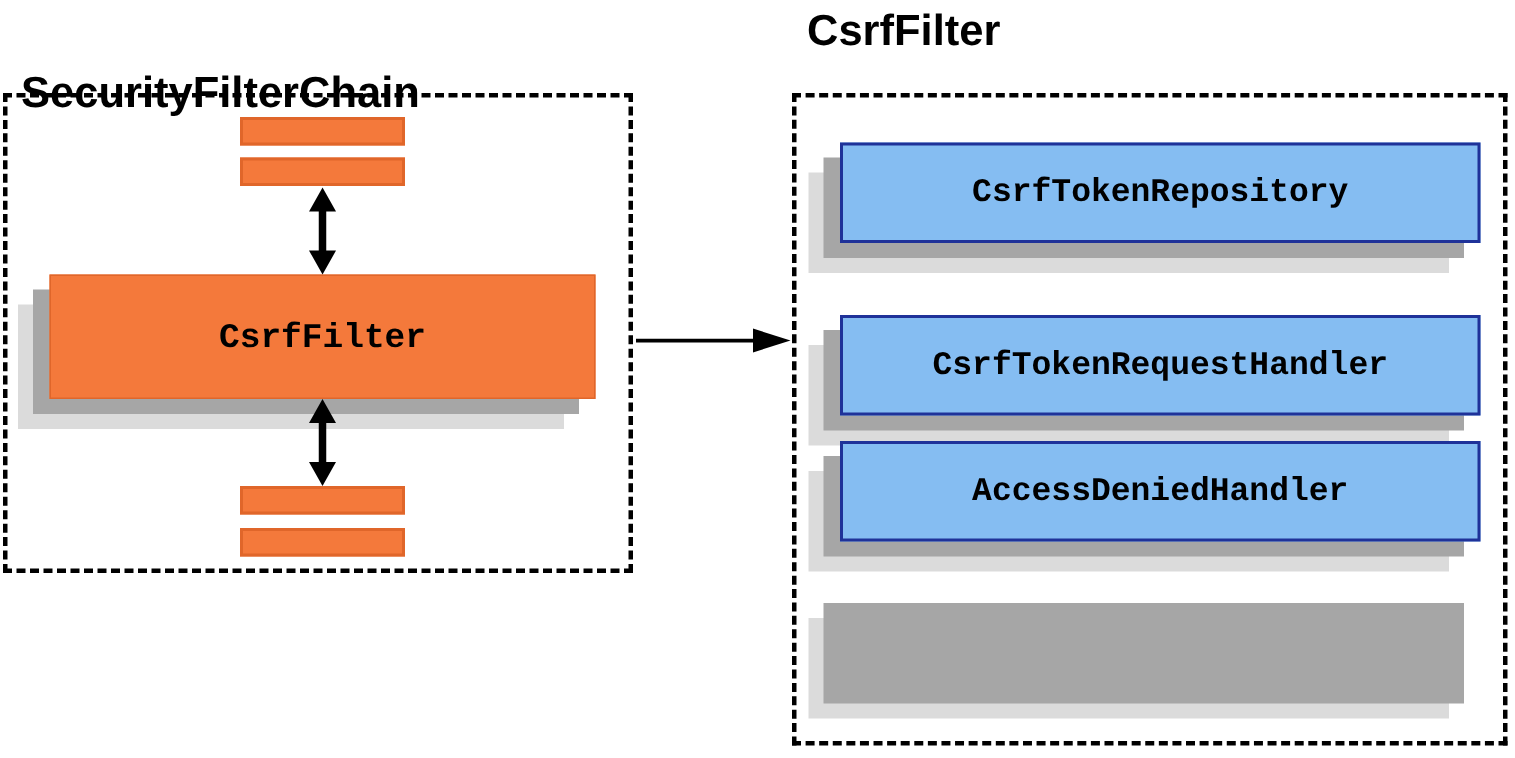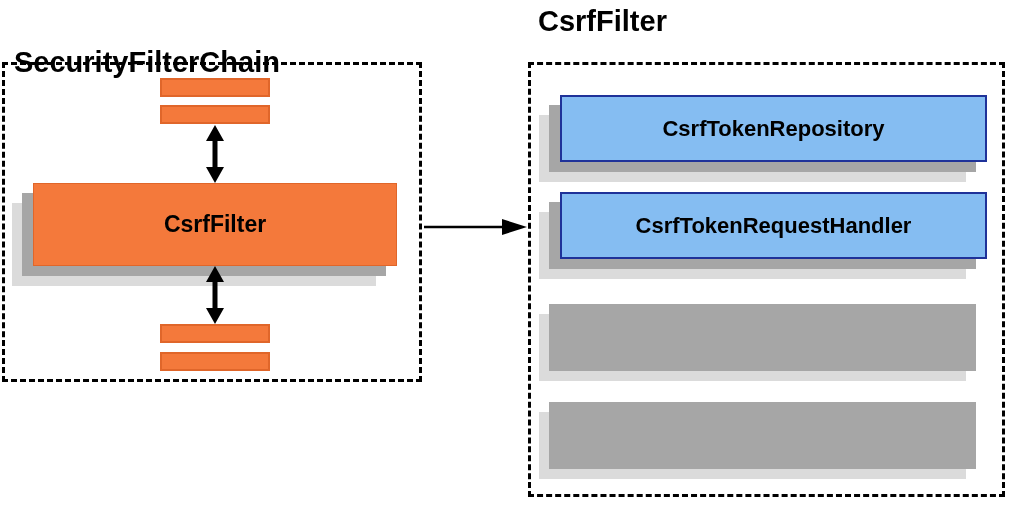--- a/index.html
+++ b/index.html
@@ -38,21 +38,21 @@
   }
   .dashed-left{left:2px;top:62px;width:420px;height:320px;}
   .dashed-right{left:528px;top:62px;width:477px;height:435px;}
   .bar{
     position:absolute;
     left:160px;width:110px;height:19px;
     box-sizing:border-box;
     background:var(--orange-fill);
     border:2px solid var(--orange-border);
   }
-  .shadow-wrap{position:absolute;}
+  .shadow-wrap{position:absolute;font-family:Liberation Mono, monospace;}
   .shadow{position:absolute;}
   .shadow.light{background:var(--shadow-light);left:0;top:20px;}
   .shadow.dark{background:var(--shadow-dark);left:10px;top:10px;}
   .face-box{
     position:absolute;
     left:21px;top:0;
     box-sizing:border-box;
     display:flex;align-items:center;justify-content:center;
     font-weight:700;color:#000;
   }
@@ -104,31 +104,34 @@
 
   <div>
     <div class="shadow-wrap component" style="top: 95px;">
       <div class="shadow light"></div>
       <div class="shadow dark"></div>
       <div class="face-box">
         <span class="component-label">CsrfTokenRepository</span>
       </div>
     </div>
 
-    <div class="shadow-wrap component" style="top: 192px;">
+    <div class="shadow-wrap component" style="top: 210px;">
       <div class="shadow light"></div>
       <div class="shadow dark"></div>
       <div class="face-box">
         <span class="component-label">CsrfTokenRequestHandler</span>
       </div>
     </div>
 
     <div class="shadow-wrap component" style="top: 294px;">
       <div class="shadow light"></div>
       <div class="shadow dark"></div>
+      <div class="face-box">
+        <span class="component-label">AccessDeniedHandler</span>
+      </div>
     </div>
 
     <div class="shadow-wrap component" style="top: 392px;">
       <div class="shadow light"></div>
       <div class="shadow dark"></div>
     </div>
   </div>
 
   <svg class="arrow-layer" viewBox="0 0 1010 505">
 

